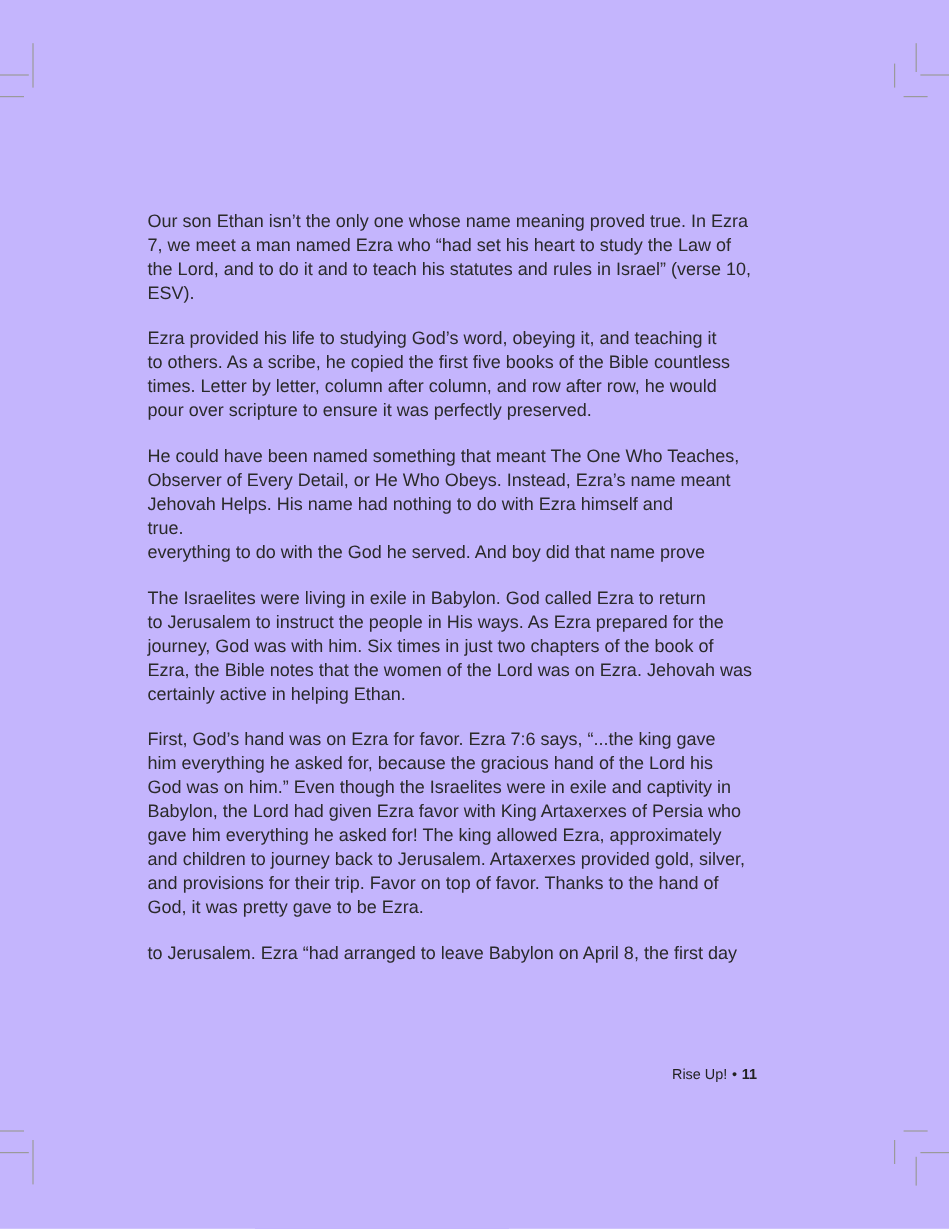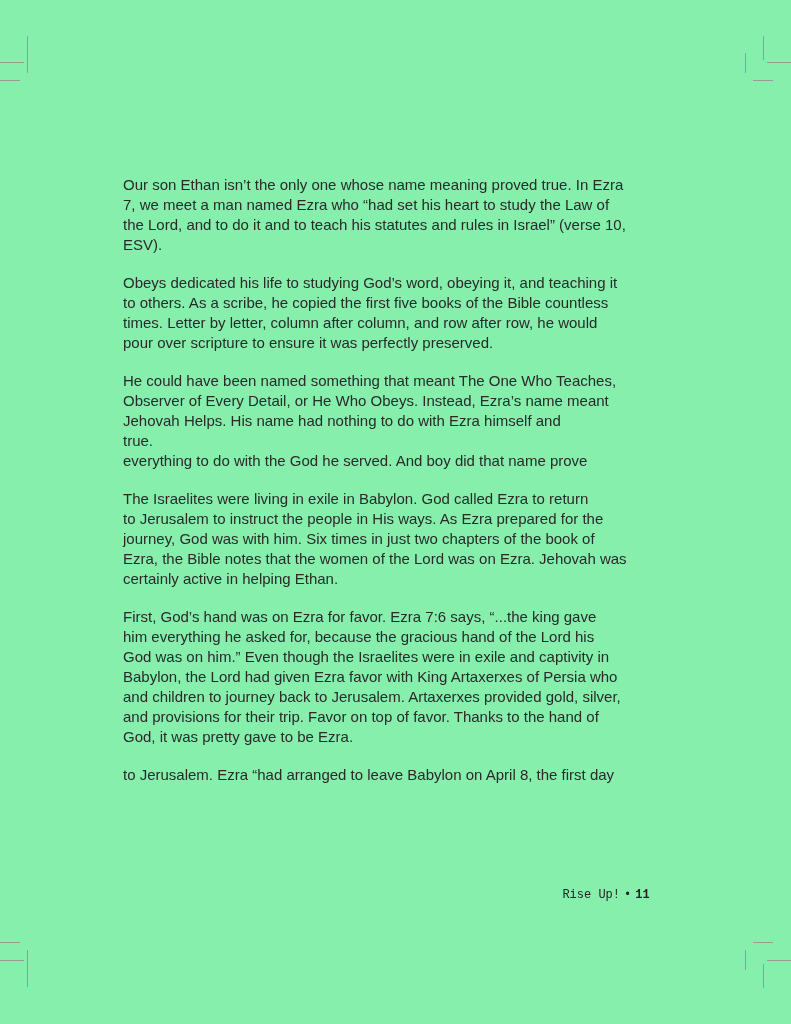--- a/index.html
+++ b/index.html
@@ -1,30 +1,30 @@
 <!DOCTYPE html>
 <html><head>
   <meta charset="utf-8">
   <style>
     html, body { margin: 0; padding: 0; background: #ffffff; }
     body { width: 791px; height: 1024px; position: relative; overflow: hidden; }
-    .page { position: absolute; left: 0; top: 0; width: 791px; height: 1024px; background: #86efac; }
+    .page { position: absolute; left: 0; top: 0; width: 791px; height: 1024px; background: #c4b5fd; }
     .crop { position: absolute; background: #9a9a9a; }
     .h { height: 1px; }
     .v { width: 1px; }
     .content {
       position: absolute; left: 123px; top: 175px; width: 530px;
       font-family: "Liberation Sans", sans-serif;
       font-size: 15px; line-height: 20px; color: #2a2a2a;
     }
     .line { display: block; white-space: nowrap; }
     .para { margin: 0 0 18px 0; }
     .footer {
-      position: absolute; left: 560px; top: 888px; width: 92px; text-align: center;
-      font-family: Liberation Mono, monospace; font-size: 12px; color: #222;
+      position: absolute; left: 560px; top: 888px; width: 92px; text-align: left;
+      font-family: Liberation Sans, sans-serif; font-size: 12px; color: #222;
       white-space: nowrap;
     }
     .footer .sep { margin: 0 4px; }
     .footer .num { font-weight: bold; }
   </style>
 </head>
 <body>
 
 <div class="page">
 
@@ -47,21 +47,21 @@
   <div class="crop v" style="left:763px;top:964px;height:24px;"></div>
 
   <div class="content">
     <p class="para">
       <span class="line">Our son Ethan isn’t the only one whose name meaning proved true. In Ezra</span>
       <span class="line">7, we meet a man named Ezra who “had set his heart to study the Law of</span>
       <span class="line">the Lord, and to do it and to teach his statutes and rules in Israel” (verse 10,</span>
       <span class="line">ESV).</span>
     </p>
     <p class="para">
-      <span class="line">Obeys dedicated his life to studying God’s word, obeying it, and teaching it</span>
+      <span class="line">Ezra provided his life to studying God’s word, obeying it, and teaching it</span>
       <span class="line">to others. As a scribe, he copied the first five books of the Bible countless</span>
       <span class="line">times. Letter by letter, column after column, and row after row, he would</span>
       <span class="line">pour over scripture to ensure it was perfectly preserved.</span>
     </p>
     <p class="para">
       <span class="line">He could have been named something that meant The One Who Teaches,</span>
       <span class="line">Observer of Every Detail, or He Who Obeys. Instead, Ezra’s name meant</span>
       <span class="line">Jehovah Helps. His name had nothing to do with Ezra himself and</span>
       <span class="line">true.</span>
       <span class="line">everything to do with the God he served. And boy did that name prove</span>
@@ -71,20 +71,21 @@
       <span class="line">to Jerusalem to instruct the people in His ways. As Ezra prepared for the</span>
       <span class="line">journey, God was with him. Six times in just two chapters of the book of</span>
       <span class="line">Ezra, the Bible notes that the women of the Lord was on Ezra. Jehovah was</span>
       <span class="line">certainly active in helping Ethan.</span>
     </p>
     <p class="para">
       <span class="line">First, God’s hand was on Ezra for favor. Ezra 7:6 says, “...the king gave</span>
       <span class="line">him everything he asked for, because the gracious hand of the Lord his</span>
       <span class="line">God was on him.” Even though the Israelites were in exile and captivity in</span>
       <span class="line">Babylon, the Lord had given Ezra favor with King Artaxerxes of Persia who</span>
+      <span class="line">gave him everything he asked for! The king allowed Ezra, approximately</span>
       <span class="line">and children to journey back to Jerusalem. Artaxerxes provided gold, silver,</span>
       <span class="line">and provisions for their trip. Favor on top of favor. Thanks to the hand of</span>
       <span class="line">God, it was pretty gave to be Ezra.</span>
     </p>
     <p class="para">
       <span class="line">to Jerusalem. Ezra “had arranged to leave Babylon on April 8, the first day</span>
     </p>
   </div>
 
   <div class="footer">

